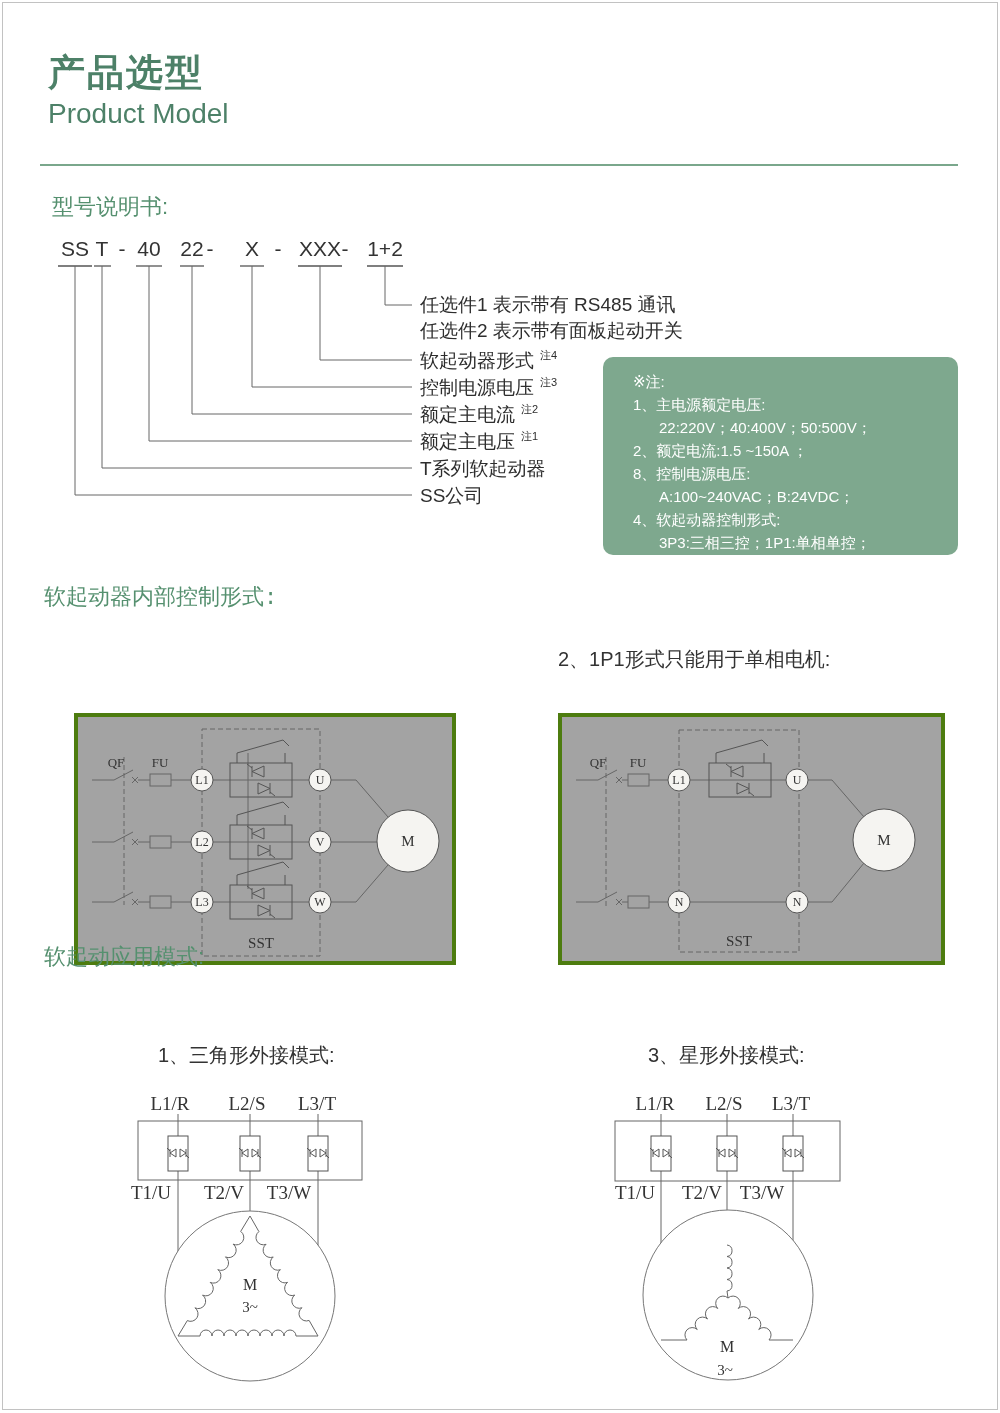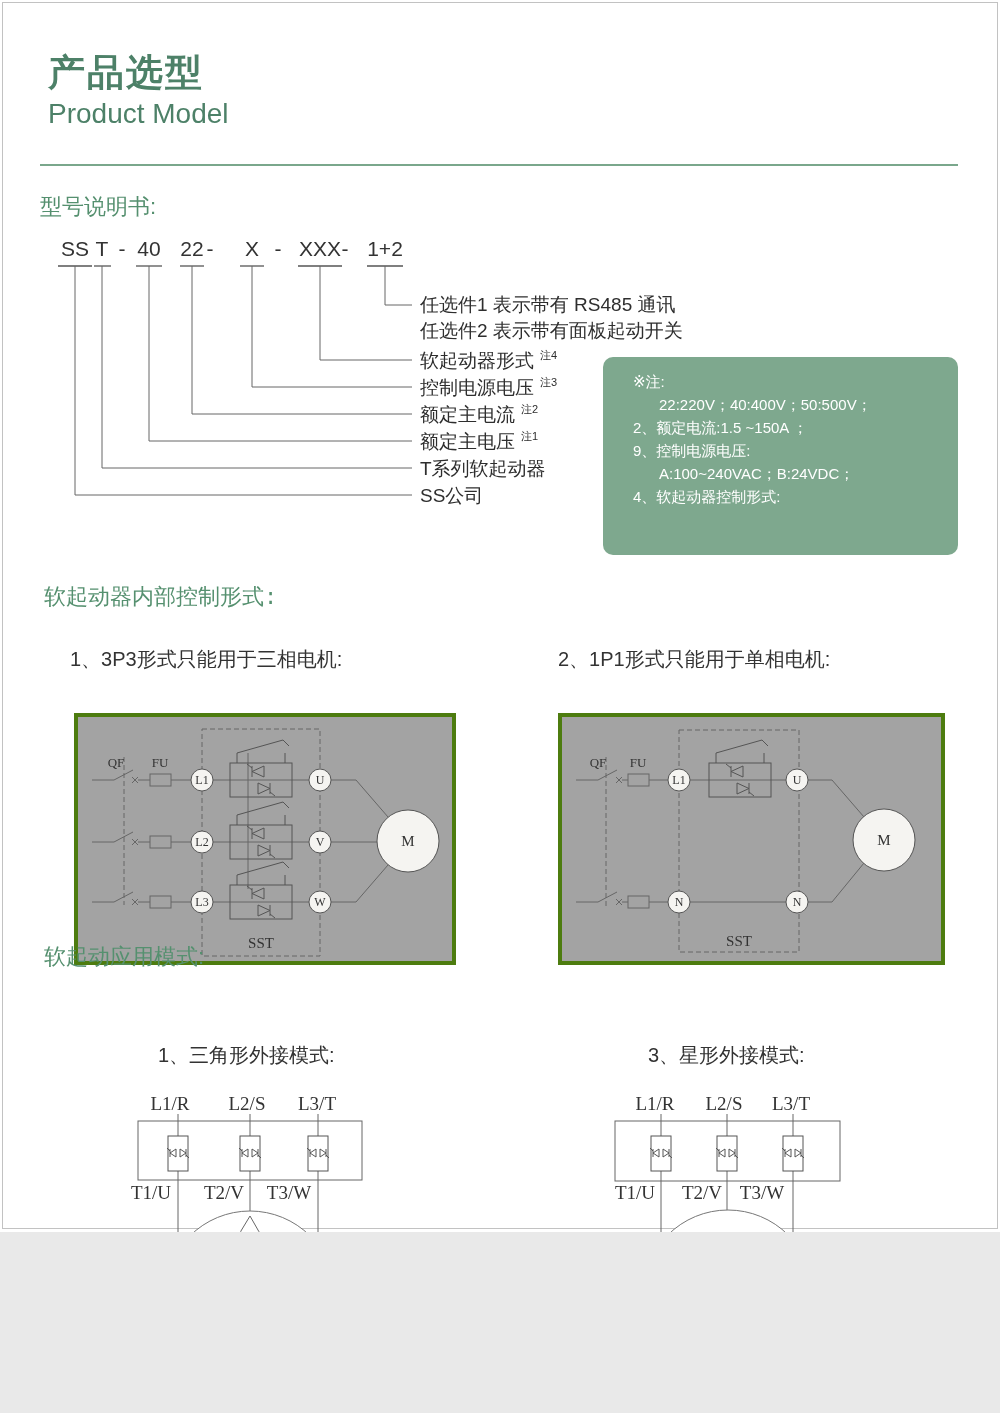--- a/index.html
+++ b/index.html
@@ -1,24 +1,24 @@
 <!DOCTYPE html>
 <html><head>
 <meta charset="utf-8">
 <style>
   html,body{margin:0;padding:0;background:#e9e9e9;}
-  .page{position:relative;width:1000px;height:1232px;background:#ffffff;margin:0 auto;
+  .page{position:relative;width:1000px;height:1413px;background:#ffffff;margin:0 auto;
         font-family:"Liberation Sans","DejaVu Sans",sans-serif;overflow:hidden;}
   .page-frame{position:absolute;left:2px;top:2px;right:2px;bottom:3px;border:1px solid #c2c2c2;pointer-events:none;}
   .abs{position:absolute;}
   .title-zh{left:48px;top:48px;font-size:37px;font-weight:bold;color:#4d8168;letter-spacing:2px;}
   .title-en{left:48px;top:98px;font-size:28px;font-weight:normal;color:#4d8168;}
   .rule{left:40px;top:164px;width:918px;height:2px;background:#7aa78c;}
   .sec-heading{font-size:22px;color:#55906f;}
-  .h-model{left:40px;top:192px;}
+  .h-model{left:52px;top:192px;}
   .h-internal{left:44px;top:582px;font-family:Liberation Mono, monospace;}
   .h-apply{left:44px;top:942px;}
   .caption{font-size:20px;color:#333;}
   .note-box{left:603px;top:357px;width:355px;height:198px;background:#7ea88e;border-radius:10px;
             color:#ffffff;font-size:15px;box-sizing:border-box;padding:13px 16px 0 30px;line-height:23px;}
   .note-line{white-space:nowrap;}
   .note-indent{padding-left:26px;}
   .circuit-wrap{background:#a3a3a3;border:4px solid #4d7c0f;text-align:center;}
   .c3p3{left:74px;top:713px;width:374px;height:244px;}
   .c1p1{left:558px;top:713px;width:379px;height:244px;}
@@ -95,29 +95,30 @@
       <text class="sup-txt" x="481" y="183">注2</text>
       <text class="lbl-txt" x="380" y="218">额定主电压</text>
       <text class="sup-txt" x="481" y="210">注1</text>
       <text class="lbl-txt" x="380" y="245">T系列软起动器</text>
       <text class="lbl-txt" x="380" y="272">SS公司</text>
     </g>
   </svg>
 
   <div class="abs note-box">
     <div class="note-line">※注:</div>
+    <div class="note-line">1、主电源额定电压:</div>
     <div class="note-line note-indent">22:220V；40:400V；50:500V；</div>
     <div class="note-line">2、额定电流:1.5 ~150A ；</div>
-    <div class="note-line">9、控制电源电压:</div>
+    <div class="note-line">8、控制电源电压:</div>
     <div class="note-line note-indent">A:100~240VAC；B:24VDC；</div>
     <div class="note-line">4、软起动器控制形式:</div>
+    <div class="note-line note-indent">3P3:三相三控；1P1:单相单控；</div>
   </div>
 
   <div class="abs sec-heading h-internal">软起动器内部控制形式:</div>
-  <div class="abs caption" style="left:70px;top:646px;">1、3P3形式只能用于三相电机:</div>
   <div class="abs caption" style="left:558px;top:646px;">2、1P1形式只能用于单相电机:</div>
 
   <div class="abs circuit-wrap c3p3">
   <svg width="372" height="242" viewBox="0 0 372 242">
     <rect class="dash" x="124" y="12" width="118" height="227"></rect>
     <line class="dash" x1="46" y1="40" x2="46" y2="188"></line>
     <line class="ln" x1="170" y1="36" x2="170" y2="172"></line>
     <g class="ln">
 
       <line x1="14" y1="63" x2="36" y2="63"></line>

